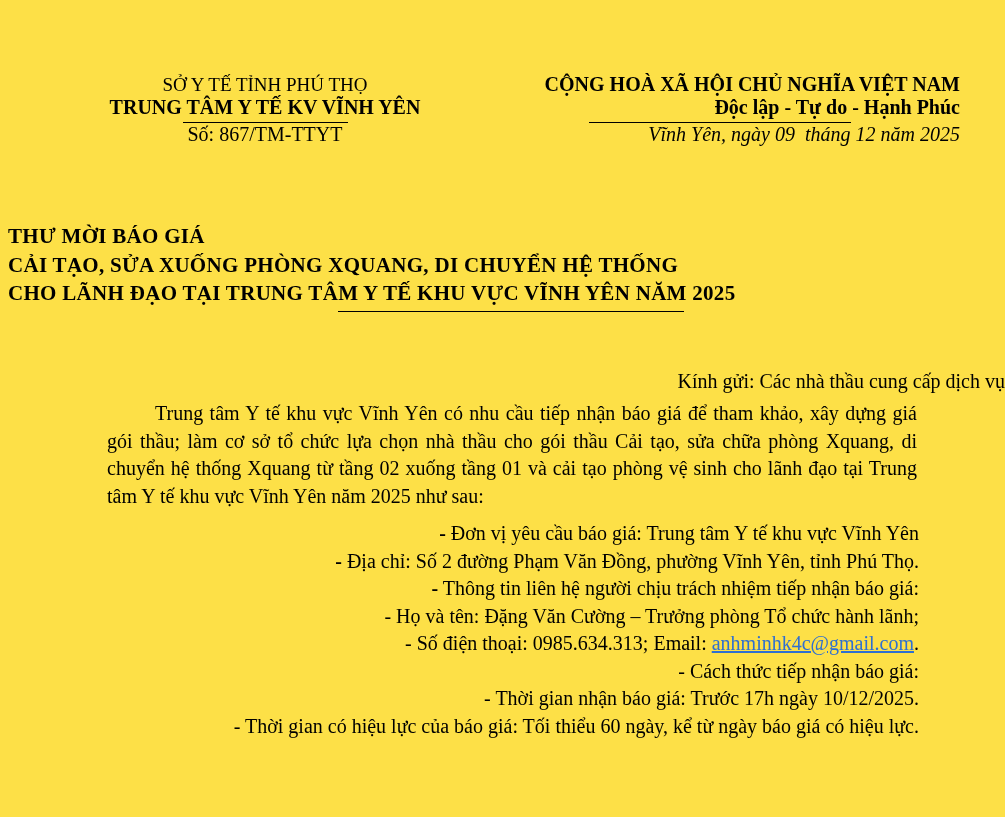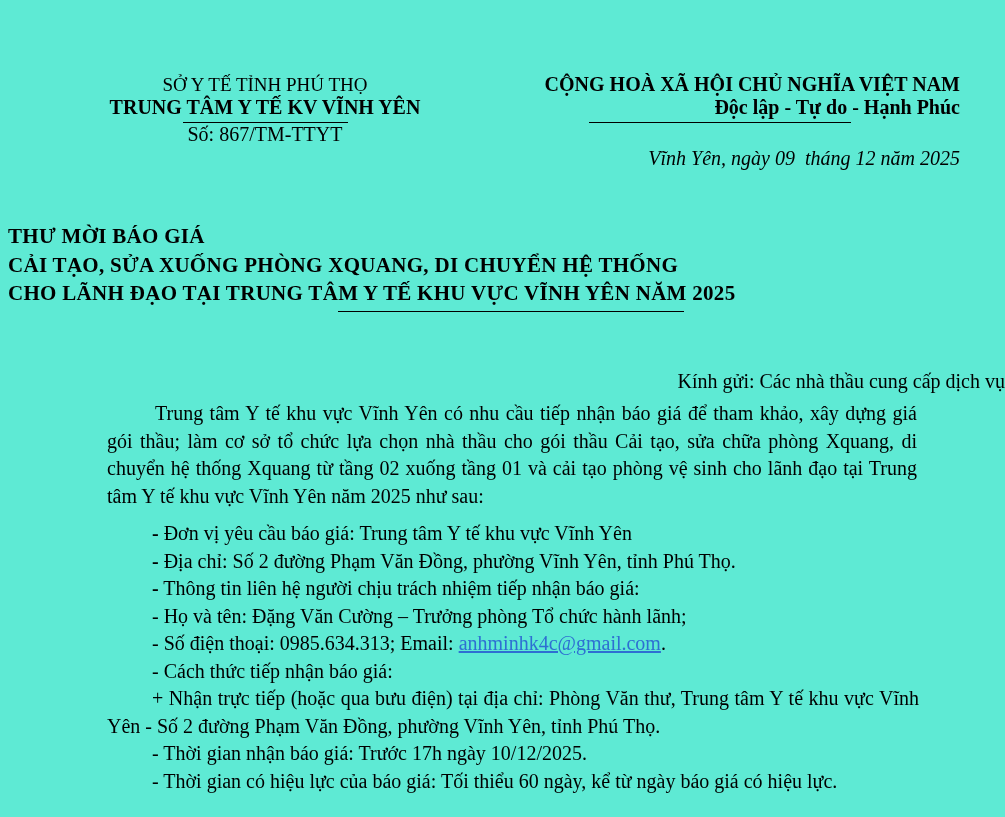--- a/index.html
+++ b/index.html
@@ -4,21 +4,21 @@
 <style>
   html, body {
     margin: 0;
     padding: 0;
     background: #ffffff;
   }
   .page {
     position: relative;
     width: 1005px;
     height: 817px;
-    background: #5eead4;
+    background: #fde047;
     color: #000000;
     font-family: "Liberation Serif", "DejaVu Serif", serif;
     overflow: hidden;
   }
 
   
   .header-left {
     position: absolute;
     left: 85px;
     top: 73px;
@@ -49,21 +49,20 @@
   }
   .rule-left   { width: 165px; margin: 3px auto 0; }
   .rule-right  { width: 262px; margin: 3px auto 0; }
   .doc-number {
     font-size: 20px;
     white-space: pre;
   }
   .date-line {
     font-size: 20px;
     font-style: italic;
-    margin-top: 24px;
     white-space: pre;
   }
 
   
   .title-block {
     position: absolute;
     top: 222px;
     left: 0;
     width: 1005px;
     text-align: left;
@@ -107,20 +106,21 @@
     line-height: 27.5px;
   }
   .section-heading {
     font-weight: bold;
     padding-left: 45px;
     white-space: nowrap;
   }
   .item {
     padding-left: 45px;
     white-space: nowrap;
+    text-align: right;
   }
   .item-wrap {
     text-align: justify;
     text-indent: 45px;
   }
   .dash-bold { font-weight: bold; }
   .email-link {
     color: #2e6fd2;
     text-decoration: underline;
     cursor: pointer;
@@ -163,20 +163,19 @@
     <div class="item"><span class="dash-bold">-</span> <span>Địa chỉ: Số 2 đường Phạm Văn Đồng, phường Vĩnh Yên, tỉnh Phú Thọ.</span></div>
 
     <div class="item"><span class="dash-bold">-</span> <span>Thông tin liên hệ người chịu trách nhiệm tiếp nhận báo giá:</span></div>
 
     <div class="item"><span>-</span> <span>Họ và tên: Đặng Văn Cường – Trưởng phòng Tổ chức hành lãnh;</span></div>
 
     <div class="item"><span>-</span> <span>Số điện thoại: 0985.634.313; Email: </span><a class="email-link">anhminhk4c@gmail.com</a><span>.</span></div>
 
     <div class="item"><span>-</span> <span>Cách thức tiếp nhận báo giá:</span></div>
 
-    <div class="item-wrap"><span>+</span> <span>Nhận trực tiếp (hoặc qua bưu điện) tại địa chỉ: Phòng Văn thư, Trung tâm Y tế khu vực Vĩnh Yên - Số 2 đường Phạm Văn Đồng, phường Vĩnh Yên, tỉnh Phú Thọ.</span></div>
 
     <div class="item"><span>-</span> <span>Thời gian nhận báo giá: Trước 17h ngày 10/12/2025.</span></div>
 
     <div class="item"><span>-</span> <span>Thời gian có hiệu lực của báo giá: Tối thiểu 60 ngày, kể từ ngày báo giá có hiệu lực.</span></div>
   </div>
 
 </div>
 
 </body></html>

